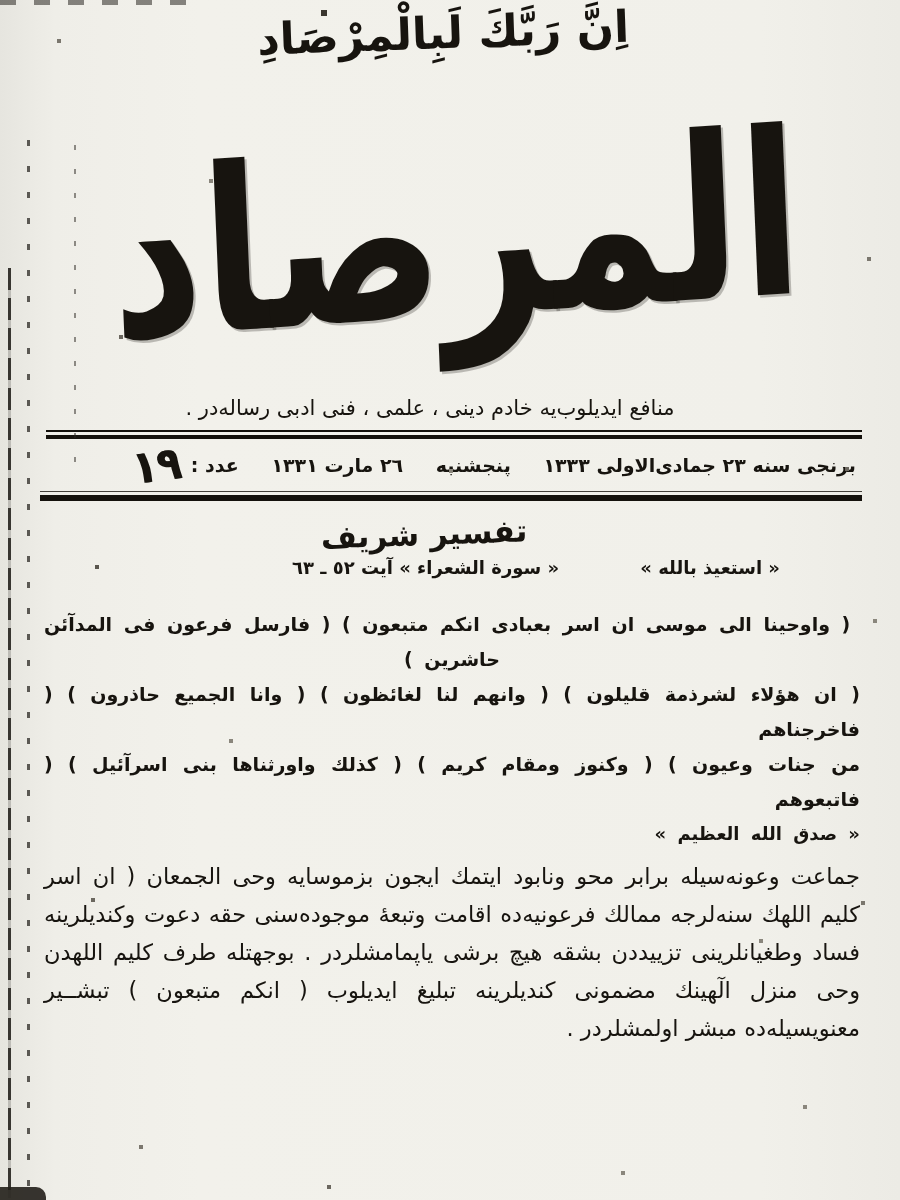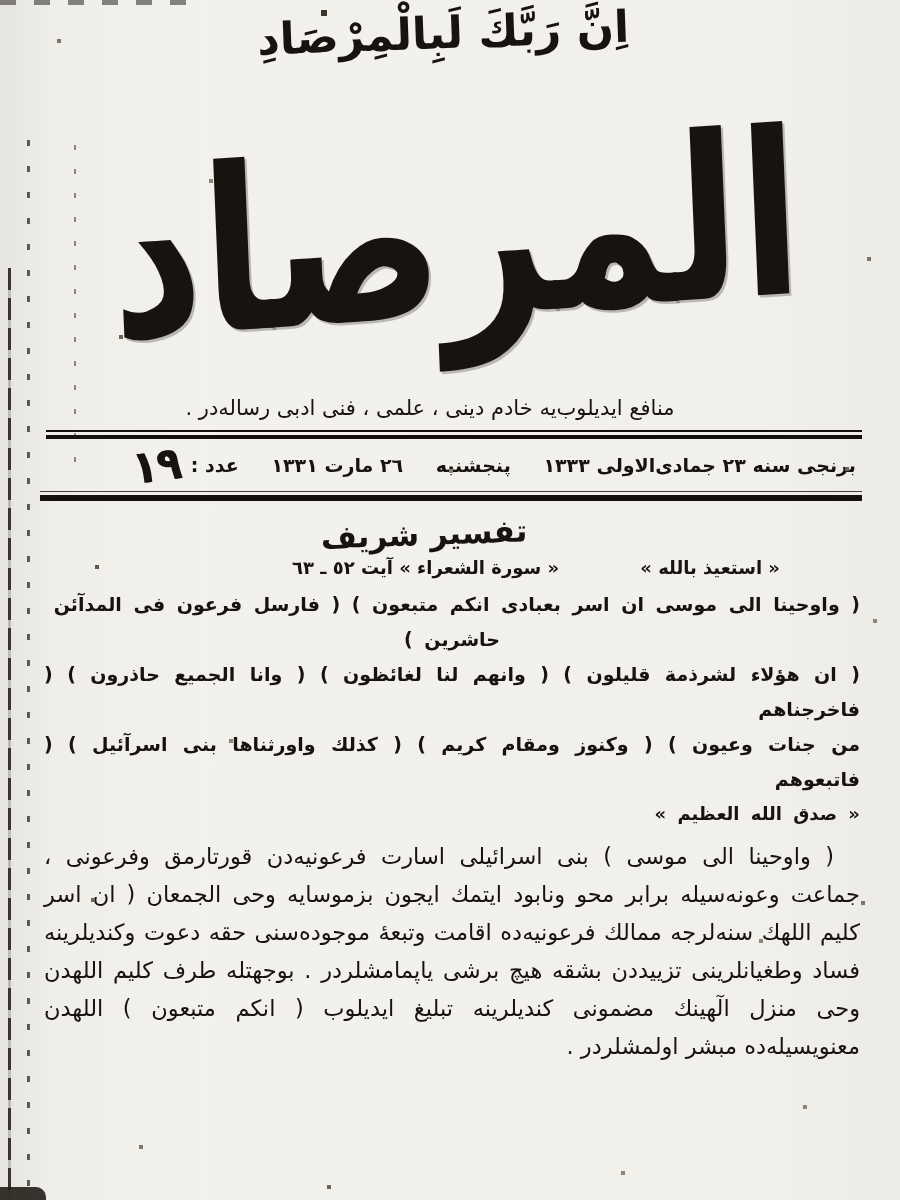--- a/index.html
+++ b/index.html
@@ -52,21 +52,21 @@
   
   .article{padding:0 40px 0 44px;}
   .heading{font-size:31px;font-weight:bold;text-align:center;margin:14px 0 2px 0;
     transform:rotate(-2deg) translateX(-28px);}
   .refline{position:relative;height:34px;font-size:18px;font-weight:bold;}
   .refline .istiadh{position:absolute;right:80px;top:4px;}
   .refline .surah{position:absolute;left:248px;top:4px;}
 
   .verses{font-size:19px;line-height:35px;font-weight:bold;word-spacing:5px;}
   .vline{text-align:justify;text-align-last:justify;}
-  .vline.center{text-align:right;text-align-last:center;}
+  .vline.center{text-align:left;text-align-last:center;margin-top:20px;}
   .sadaqa{font-size:18px;line-height:34px;}
 
   .para{font-size:22.5px;line-height:38px;margin-top:6px;}
   .bline{text-align:justify;text-align-last:justify;letter-spacing:.3px;}
   .bline.first-1{text-indent:26px;}
   .bline.last{text-align:right;text-align-last:right;}
 </style>
 </head>
 <body>
 
@@ -108,23 +108,22 @@
     </div>
 
     <div class="verses">
       <div class="vline center">( واوحينا الى موسى ان اسر بعبادى انكم متبعون ) ( فارسل فرعون فى المدآئن حاشرين )</div>
       <div class="vline">( ان هؤلاء لشرذمة قليلون ) ( وانهم لنا لغائظون ) ( وانا الجميع حاذرون ) ( فاخرجناهم</div>
       <div class="vline">من جنات وعيون ) ( وكنوز ومقام كريم ) ( كذلك واورثناها بنى اسرآئيل ) ( فاتبعوهم</div>
       <div class="sadaqa">« صدق الله العظيم »</div>
     </div>
 
     <div class="para">
-      <div class="bline first-1">( واوحينا الى موسى ) بنى اسرائيلى اسارت فرعونيه‌دن قورتارمق وفرعونى ،</div>
       <div class="bline">جماعت وعونه‌سيله برابر محو ونابود ايتمك ايجون بزموسايه وحى الجمعان ( ان اسر</div>
       <div class="bline">كليم اللهك سنه‌لرجه ممالك فرعونيه‌ده اقامت وتبعهٔ موجوده‌سنى حقه دعوت وكنديلرينه</div>
       <div class="bline">فساد وطغيانلرينى تزييددن بشقه هيچ برشى ياپمامشلردر . بوجهتله طرف كليم اللهدن</div>
-      <div class="bline">وحى منزل الٓهينك مضمونى كنديلرينه تبليغ ايديلوب ( انكم متبعون ) اللهدن</div>
+      <div class="bline">وحى منزل الٓهينك مضمونى كنديلرينه تبليغ ايديلوب ( انكم متبعون ) تبشــير</div>
       <div class="bline last">معنويسيله‌ده مبشر اولمشلردر .</div>
     </div>
 
   </main>
 
 </div>
 
 </body></html>

